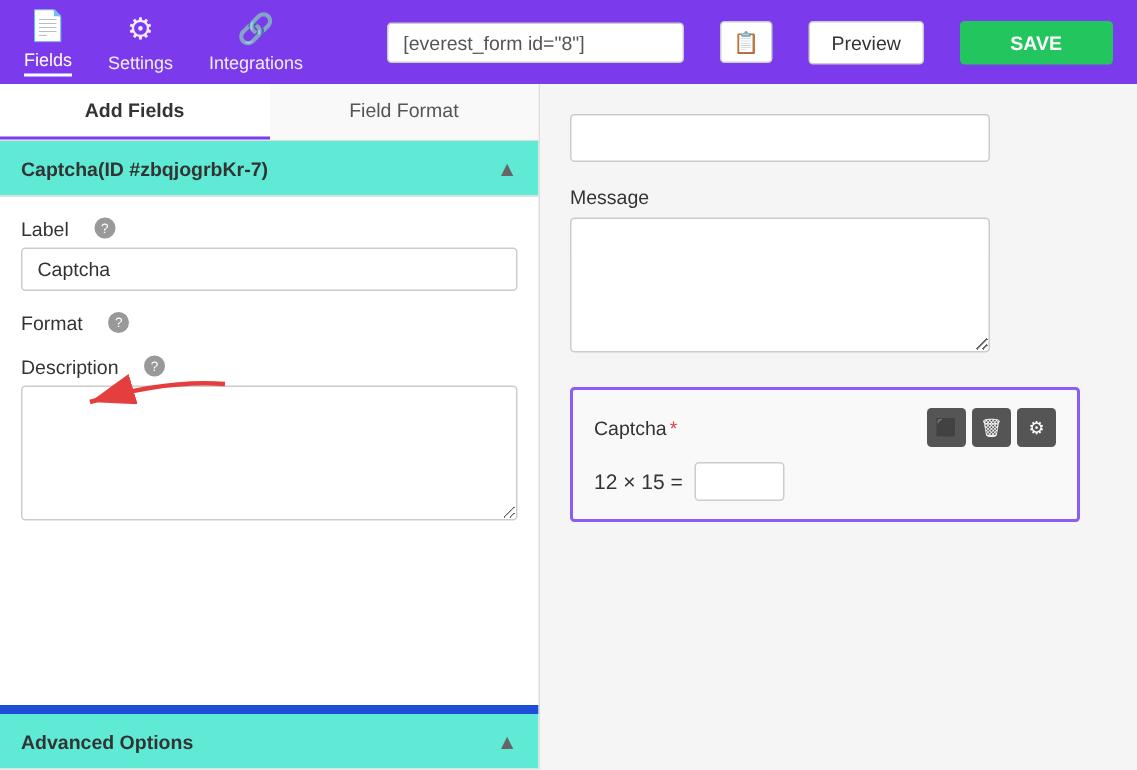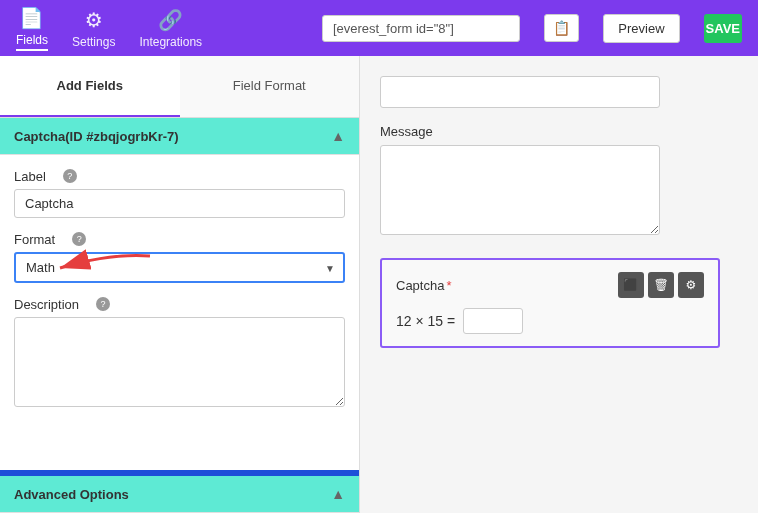--- a/index.html
+++ b/index.html
@@ -55,21 +55,21 @@
       border-radius: 3px;
       padding: 6px 14px;
       cursor: pointer;
       font-size: 13px;
       color: #333;
     }
     .toolbar-save-btn {
       background: #22c55e;
       border: none;
       border-radius: 3px;
-      padding: 7px 2px;
+      padding: 7px 34px;
       cursor: pointer;
       font-size: 13px;
       font-weight: bold;
       color: white;
     }
 
     
     .main-content {
       display: flex;
       height: calc(513px - 56px);
@@ -85,21 +85,21 @@
       overflow-y: auto;
     }
 
     
     .tabs {
       display: flex;
       border-bottom: 1px solid #ddd;
     }
     .tab {
       flex: 1;
-      padding: 22px;
+      padding: 10px;
       text-align: center;
       cursor: pointer;
       font-size: 13px;
       color: #555;
       background: #f9f9f9;
     }
     .tab.active {
       background: white;
       color: #333;
       font-weight: 600;
@@ -349,26 +349,20 @@
           <span>Label</span>
           <span class="help-icon">?</span>
         </div>
         <input class="form-input" type="text" value="Captcha" style="">
       </div>
 
       <div class="form-group">
         <div class="form-label">
           <span>Format</span>
           <span class="help-icon">?</span>
-        </div>
-        <div class="select-wrapper">
-          <select class="form-select">
-            <option>Math</option>
-            <option>Normal</option>
-          </select>
         </div>
       </div>
 
       <div class="form-group">
         <div class="form-label">
           <span>Description</span>
           <span class="help-icon">?</span>
         </div>
         <textarea class="form-textarea" style=""></textarea>
       </div>

